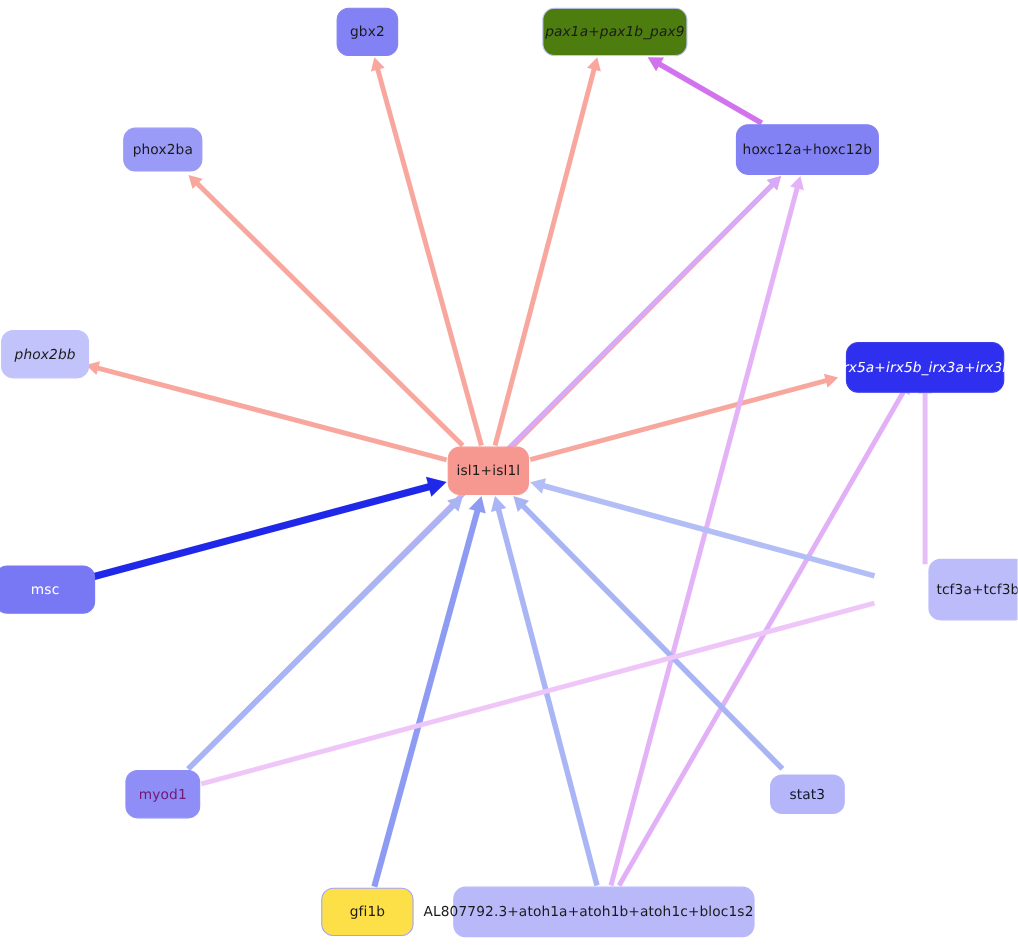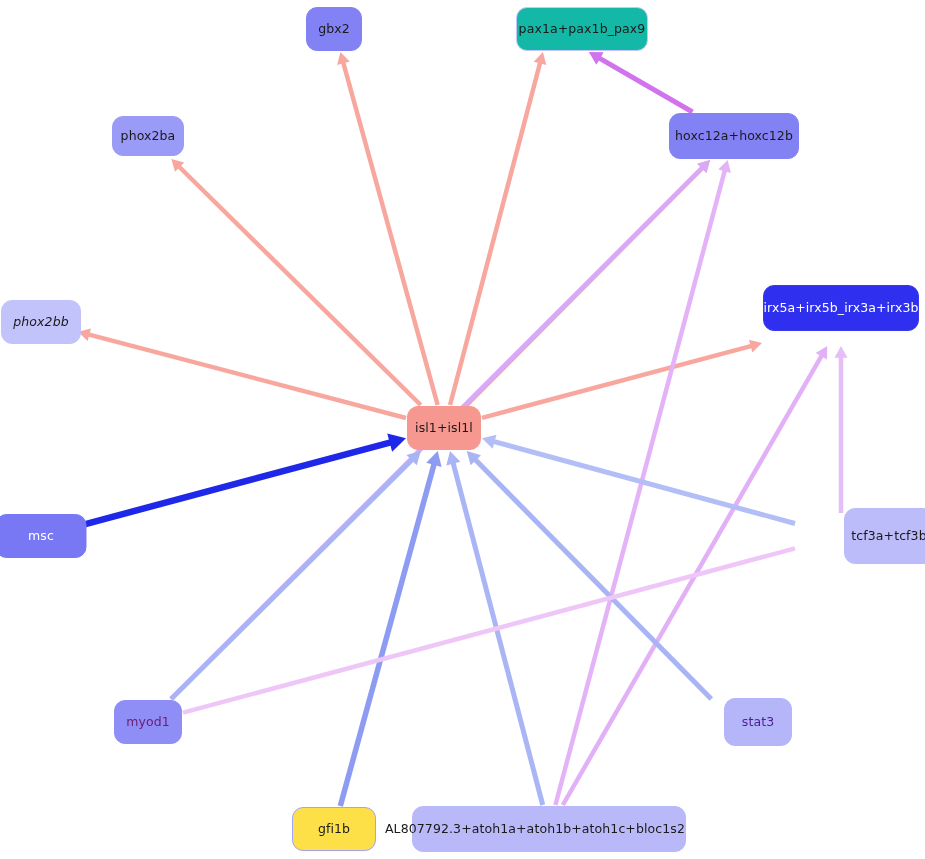--- a/index.html
+++ b/index.html
@@ -82,48 +82,48 @@
       <line x1="711.31" y1="699.00" x2="474.17" y2="458.59" stroke="#a8b4f3" stroke-width="5" stroke-linecap="butt"></line>
       <polygon points="466.69,451.00 480.98,455.16 470.65,465.35" fill="#a8b4f3"></polygon>
       <line x1="795.00" y1="523.49" x2="492.29" y2="441.14" stroke="#b3bdf6" stroke-width="5" stroke-linecap="butt"></line>
       <polygon points="482.00,438.34 496.45,434.75 492.64,448.75" fill="#b3bdf6"></polygon>
       <line x1="183.00" y1="712.61" x2="795.00" y2="548.35" stroke="#eec6f8" stroke-width="4.5" stroke-linecap="butt"></line>
     </svg>
   <div id="node-layer">
       <div class="node" style="left: 334px; top: 29px; width: 56px; height: 44px; background: rgb(130, 130, 245); color: rgb(26, 26, 26); border: 1px solid rgb(130, 130, 245);">
         <span>gbx2</span>
       </div>
-      <div class="node" style="left: 582px; top: 29px; width: 132px; height: 44px; background: #14b8a6; color: rgb(26, 26, 26); border: 1px solid rgb(197, 197, 251);">
+      <div class="node" style="left: 559px; top: 29px; width: 132px; height: 44px; background: #4d7c0f; color: rgb(26, 26, 26); border: 1px solid rgb(197, 197, 251); font-style: italic;">
         <span>pax1a+pax1b_pax9</span>
       </div>
       <div class="node" style="left: 148px; top: 136px; width: 72px; height: 40px; background: rgb(154, 154, 247); color: rgb(26, 26, 26); border: 1px solid rgb(154, 154, 247);">
         <span>phox2ba</span>
       </div>
       <div class="node" style="left: 734px; top: 136px; width: 130px; height: 46px; background: rgb(130, 130, 245); color: rgb(26, 26, 26); border: 1px solid rgb(130, 130, 245);">
         <span>hoxc12a+hoxc12b</span>
       </div>
       <div class="node" style="left: 41px; top: 322px; width: 80px; height: 44px; background: rgb(195, 195, 251); color: rgb(26, 26, 26); border: 1px solid rgb(195, 195, 251); font-style: italic;">
         <span>phox2bb</span>
       </div>
-      <div class="node" style="left: 841px; top: 308px; width: 156px; height: 46px; background: rgb(47, 47, 240); color: rgb(255, 255, 255); border: 1px solid rgb(58, 58, 232);">
+      <div class="node" style="left: 841px; top: 334px; width: 144px; height: 46px; background: rgb(47, 47, 240); color: rgb(255, 255, 255); border: 1px solid rgb(58, 58, 232); font-style: italic;">
         <span>irx5a+irx5b_irx3a+irx3b</span>
       </div>
       <div class="node" style="left: 444px; top: 428px; width: 74px; height: 44px; background: rgb(246, 152, 144); color: rgb(26, 26, 26); border: 1px solid rgb(246, 152, 144);">
         <span>isl1+isl1l</span>
       </div>
       <div class="node" style="left: 41px; top: 536px; width: 91px; height: 44px; background: rgb(120, 120, 244); color: rgb(255, 255, 255); border: 1px solid rgb(120, 120, 244);">
         <span>msc</span>
       </div>
       <div class="node" style="left: 841px; top: 536px; width: 90px; height: 56px; background: rgb(188, 188, 250); color: rgb(26, 26, 26); border: 1px solid rgb(188, 188, 250); margin-left: 48px;">
         <span>tcf3a+tcf3b</span>
       </div>
       <div class="node" style="left: 148px; top: 722px; width: 68px; height: 44px; background: rgb(142, 142, 246); color: #701a75; border: 1px solid rgb(142, 142, 246);">
         <span>myod1</span>
       </div>
-      <div class="node" style="left: 734px; top: 722px; width: 68px; height: 48px; background: rgb(181, 181, 250); color: #4c1d95; border: 1px solid rgb(181, 181, 250); margin-left: 24px;">
+      <div class="node" style="left: 734px; top: 722px; width: 68px; height: 36px; background: rgb(181, 181, 250); color: #0f172a; border: 1px solid rgb(181, 181, 250);">
         <span>stat3</span>
       </div>
       <div class="node" style="left: 334px; top: 829px; width: 84px; height: 44px; background: #fde047; color: rgb(26, 26, 26); border: 1px solid rgb(163, 163, 248);">
         <span>gfi1b</span>
       </div>
       <div class="node" style="left: 549px; top: 829px; width: 274px; height: 46px; background: rgb(185, 185, 250); color: rgb(26, 26, 26); border: 1px solid rgb(185, 185, 250); justify-content: flex-end;">
         <span>AL807792.3+atoh1a+atoh1b+atoh1c+bloc1s2</span>
       </div>
     </div>
 </div>

